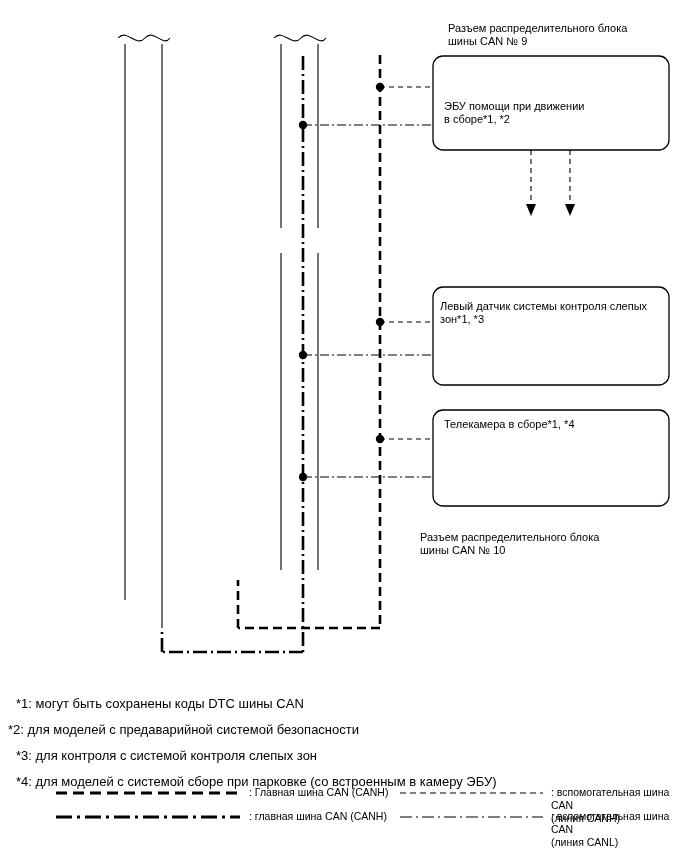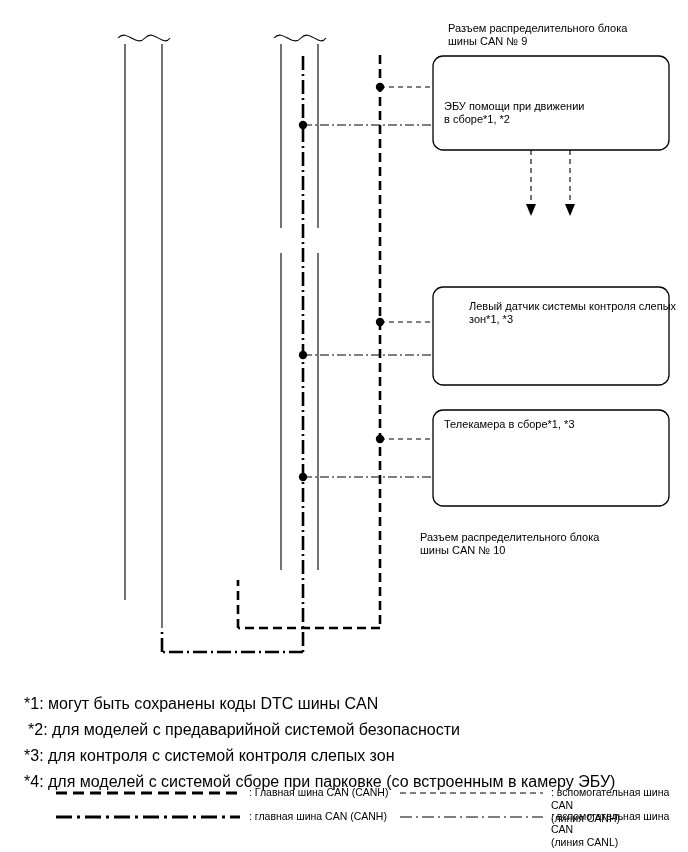--- a/index.html
+++ b/index.html
@@ -22,25 +22,24 @@
   }
   .lbl {
     position: absolute;
     font-size: 11px;
     line-height: 13px;
     color: #000;
     white-space: pre-line;
   }
   .note {
     position: absolute;
-    font-size: 16px;
+    font-size: 13px;
     line-height: 13px;
     color: #000;
     white-space: nowrap;
-    margin-left: 8px;
   }
   .legend-text {
     position: absolute;
     font-size: 10.5px;
     line-height: 13px;
     color: #000;
     white-space: pre-line;
   }
 </style>
 </head>
@@ -120,26 +119,26 @@
   </g>
 </svg>
 
 <div class="lbl" style="left:448px; top:22px; width:230px;">Разъем распределительного блока
 шины CAN № 9</div>
 <div class="lbl" style="left:420px; top:531px; width:240px;">Разъем распределительного блока
 шины CAN № 10</div>
 
 <div class="lbl" style="left:444px; top:64px; width:218px;margin-top:36px;">ЭБУ помощи при движении
 в сборе*1, *2</div>
-<div class="lbl" style="left:469px; top:300px; width:218px;">Левый датчик системы контроля слепых
+<div class="lbl" style="left:440px; top:300px; width:218px;">Левый датчик системы контроля слепых
 зон*1, *3</div>
-<div class="lbl" style="left:444px; top:418px; width:218px;">Телекамера в сборе*1, *3</div>
+<div class="lbl" style="left:444px; top:418px; width:218px;">Телекамера в сборе*1, *4</div>
 
 <div class="note" style="left:16px; top:697px;">*1: могут быть сохранены коды DTC шины CAN</div>
-<div class="note" style="left:20px; top:723px;">*2: для моделей с предаварийной системой безопасности</div>
+<div class="note" style="left:8px; top:723px;">*2: для моделей с предаварийной системой безопасности</div>
 <div class="note" style="left:16px; top:749px;">*3: для контроля с системой контроля слепых зон</div>
 <div class="note" style="left:16px; top:775px;">*4: для моделей с системой сборе при парковке (со встроенным в камеру ЭБУ)</div>
 
 <div class="legend-text" style="left:249px; top:786px;text-align:center;">: Главная шина CAN (CANH)</div>
 <div class="legend-text" style="left:551px; top:786px; width:132px;">: вспомогательная шина CAN
 (линия CANH)</div>
 <div class="legend-text" style="left:249px; top:810px;">: главная шина CAN (CANH)</div>
 <div class="legend-text" style="left:551px; top:810px; width:132px;">: вспомогательная шина CAN
 (линия CANL)</div>
 

